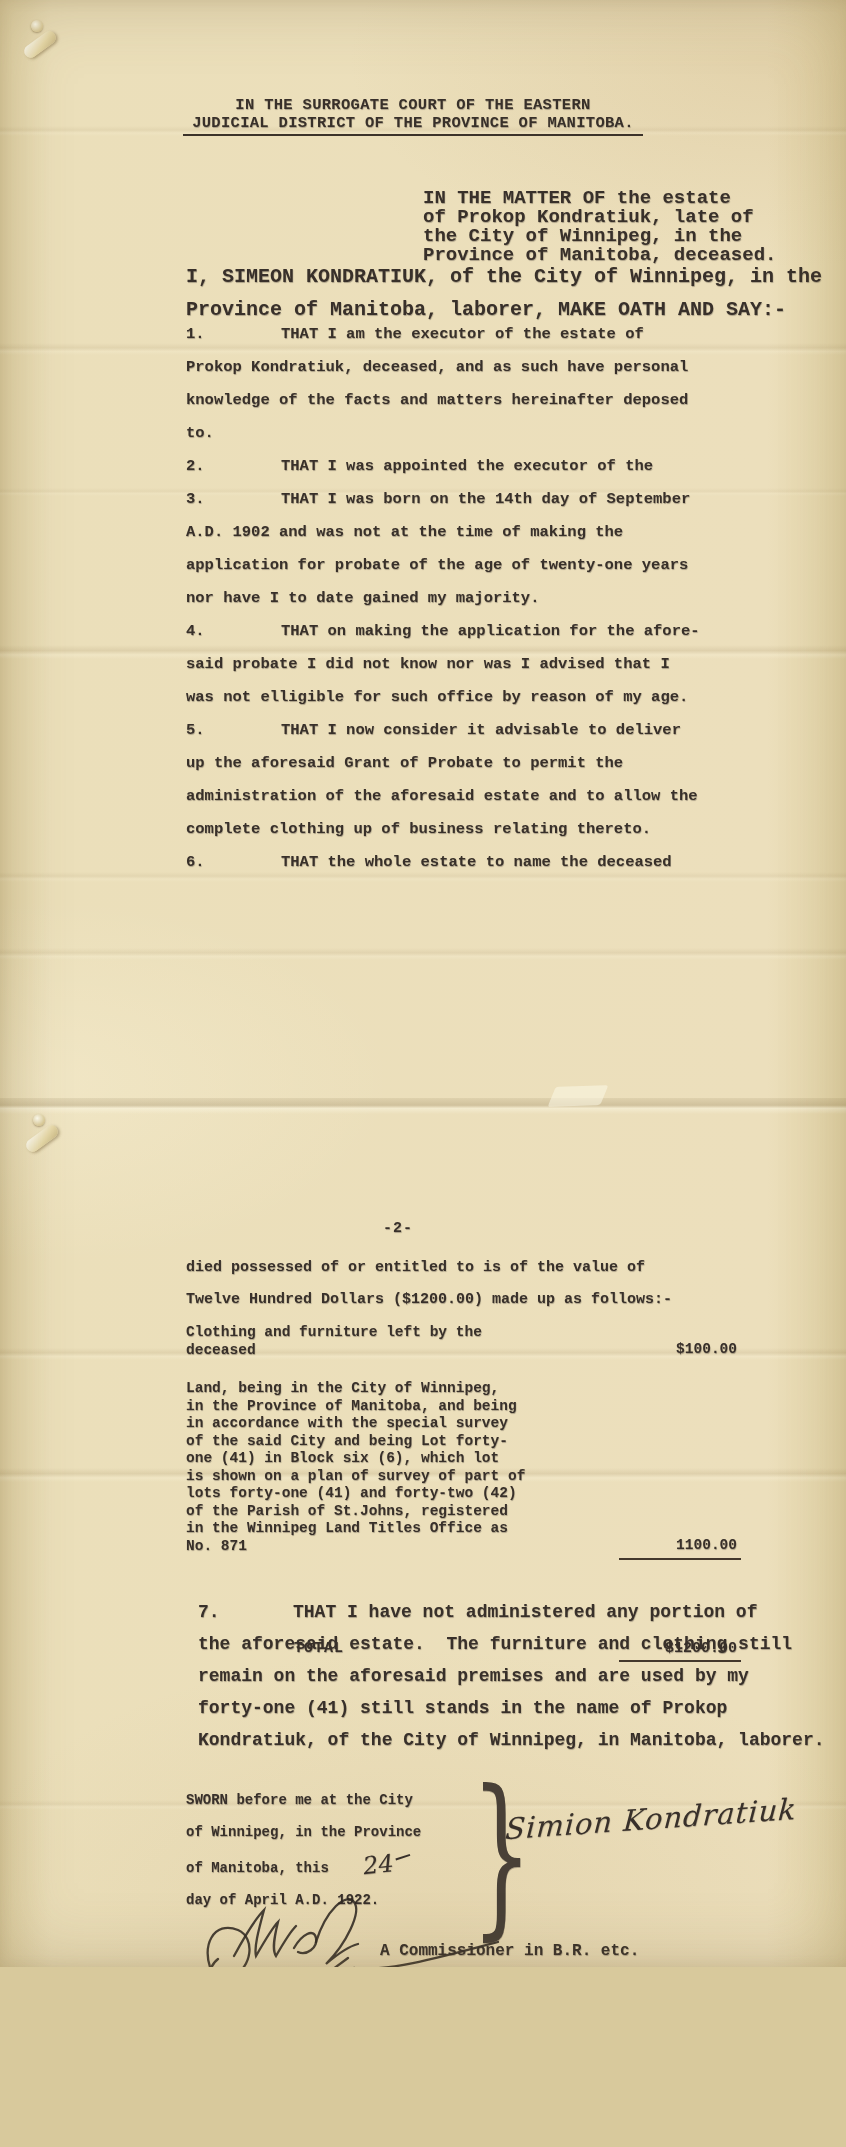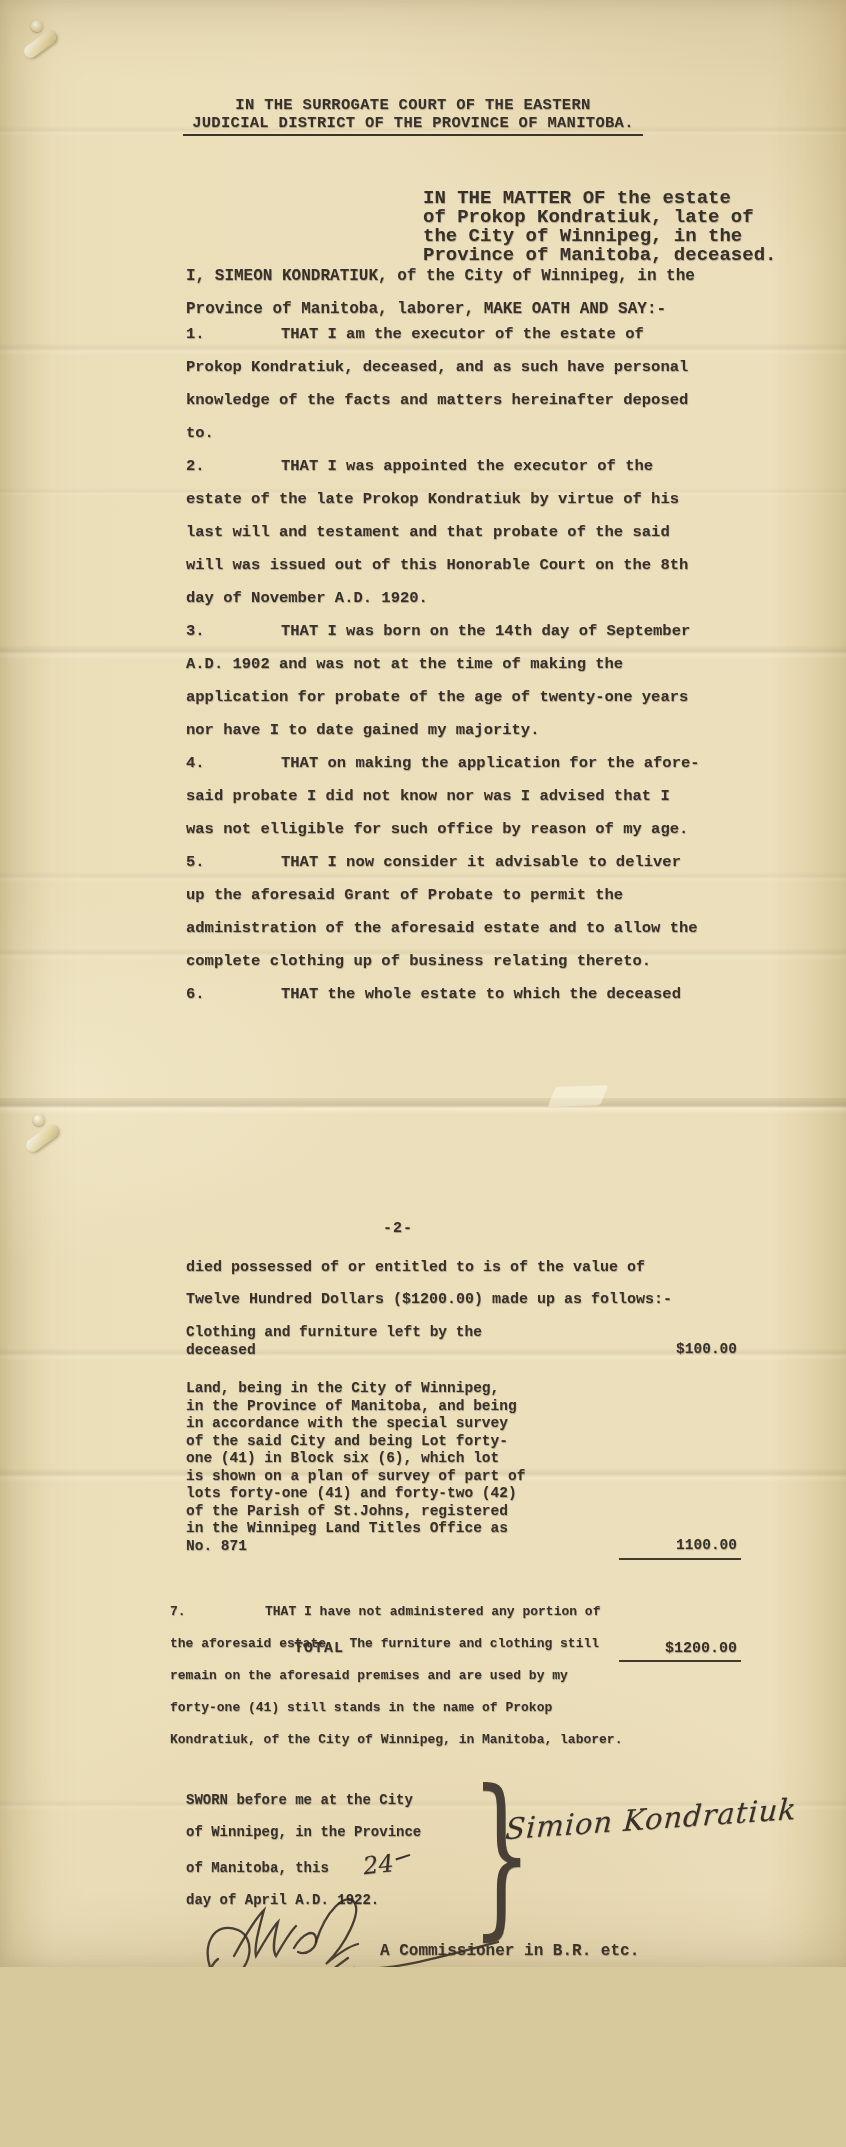--- a/index.html
+++ b/index.html
@@ -29,34 +29,34 @@
     background:radial-gradient(circle at 35% 35%,#fffdf0,#d9c997 70%,#b9a670);
     box-shadow:0 1px 2px rgba(110,88,45,.5);}
   .blade{display:block;width:36px;height:13px;border-radius:7px;margin-top:6px;
     background:linear-gradient(160deg,#fffef5,#e6d8a8 60%,#c9b885);
     box-shadow:1px 2px 3px rgba(110,88,45,.45);transform:rotate(-36deg);}
   .tline{white-space:pre;}
   .court-header{position:absolute;left:183px;top:96px;width:460px;text-align:center;
     font-size:15.5px;letter-spacing:.3px;}
   .ch2{border-bottom:2.5px solid #3c332a;padding-bottom:2px;}
   .matter{position:absolute;left:423px;top:189px;font-size:19px;line-height:19px;}
-  .oath{position:absolute;left:186px;top:260px;font-size:16px;line-height:33px;}
+  .oath{position:absolute;left:186px;top:260px;font-size:20px;line-height:33px;}
   .paras{position:absolute;left:186px;top:318px;width:580px;font-size:15.5px;line-height:33px;}
   .pnum{display:inline-block;width:95px;}
   .pagenum{position:absolute;left:383px;top:1220px;font-size:15px;letter-spacing:1px;}
   .cont{position:absolute;left:186px;top:1252px;font-size:15px;line-height:32px;}
   .asset{position:absolute;left:186px;width:565px;font-size:14.5px;line-height:17.5px;}
   .asset1{top:1324px;} .asset2{top:1380px;}
   .amount{position:absolute;left:433px;width:118px;text-align:right;padding-right:4px;}
   .asset1 .amount{top:17px;font-family:Liberation Mono, monospace;} .asset2 .amount{top:157px;}
   .u{border-bottom:2.5px solid #43382c;padding-bottom:3px;}
   .totalrow{position:absolute;left:186px;top:1640px;width:565px;font-size:15px;}
   .tlabel{margin-left:108px;letter-spacing:1px;}
   .totalrow .amount{top:0;}
-  .para7{position:absolute;left:170px;top:1596px;width:610px;font-size:13px;line-height:32px;}
+  .para7{position:absolute;left:198px;top:1596px;width:610px;font-size:18px;line-height:32px;}
   .jurat{position:absolute;left:186px;top:1784px;font-size:14px;line-height:32px;}
   .hand-day{font-family:"DejaVu Serif",serif;font-style:italic;font-size:24px;font-weight:400;
     margin-left:34px;display:inline-block;transform:rotate(-6deg);}
   .hand-day::after{content:"";display:inline-block;width:15px;border-top:2.5px solid #38302a;
     transform:translate(2px,-12px) rotate(-12deg);}
   .brace{position:absolute;left:471px;top:1775px;font-size:175px;line-height:160px;
     font-family:"DejaVu Serif",serif;font-weight:400;opacity:.9;
     transform:scaleX(.55);transform-origin:left center;}
   .dep-sig{position:absolute;left:505px;top:1802px;white-space:nowrap;
     font-family:"DejaVu Serif",serif;font-style:italic;font-size:29px;font-weight:400;
@@ -115,26 +115,20 @@
     <div class="para">
       <div class="tline"><span class="pnum">1.</span><span>THAT I am the executor of the estate of</span></div>
       <div>
           <div class="tline">Prokop Kondratiuk, deceased, and as such have personal</div>
           <div class="tline">knowledge of the facts and matters hereinafter deposed</div>
           <div class="tline">to.</div>
         </div>
     </div>
     <div class="para">
       <div class="tline"><span class="pnum">2.</span><span>THAT I was appointed the executor of the</span></div>
-      <div>
-          <div class="tline">estate of the late Prokop Kondratiuk by virtue of his</div>
-          <div class="tline">last will and testament and that probate of the said</div>
-          <div class="tline">will was issued out of this Honorable Court on the 8th</div>
-          <div class="tline">day of November A.D. 1920.</div>
-        </div>
     </div>
     <div class="para">
       <div class="tline"><span class="pnum">3.</span><span>THAT I was born on the 14th day of September</span></div>
       <div>
           <div class="tline">A.D. 1902 and was not at the time of making the</div>
           <div class="tline">application for probate of the age of twenty-one years</div>
           <div class="tline">nor have I to date gained my majority.</div>
         </div>
     </div>
     <div class="para">
@@ -146,21 +140,21 @@
     </div>
     <div class="para">
       <div class="tline"><span class="pnum">5.</span><span>THAT I now consider it advisable to deliver</span></div>
       <div>
           <div class="tline">up the aforesaid Grant of Probate to permit the</div>
           <div class="tline">administration of the aforesaid estate and to allow the</div>
           <div class="tline">complete clothing up of business relating thereto.</div>
         </div>
     </div>
     <div class="para">
-      <div class="tline"><span class="pnum">6.</span><span>THAT the whole estate to which the deceased</span></div>
+      <div class="tline"><span class="pnum">6.</span><span>THAT the whole estate to name the deceased</span></div>
       <div></div>
     </div>
   </div>
 
   <div class="pagenum tline">-2-</div>
 
   <div class="cont">
       <div class="tline">died possessed of or entitled to is of the value of</div>
       <div class="tline">Twelve Hundred Dollars ($1200.00) made up as follows:-</div>
     </div>

